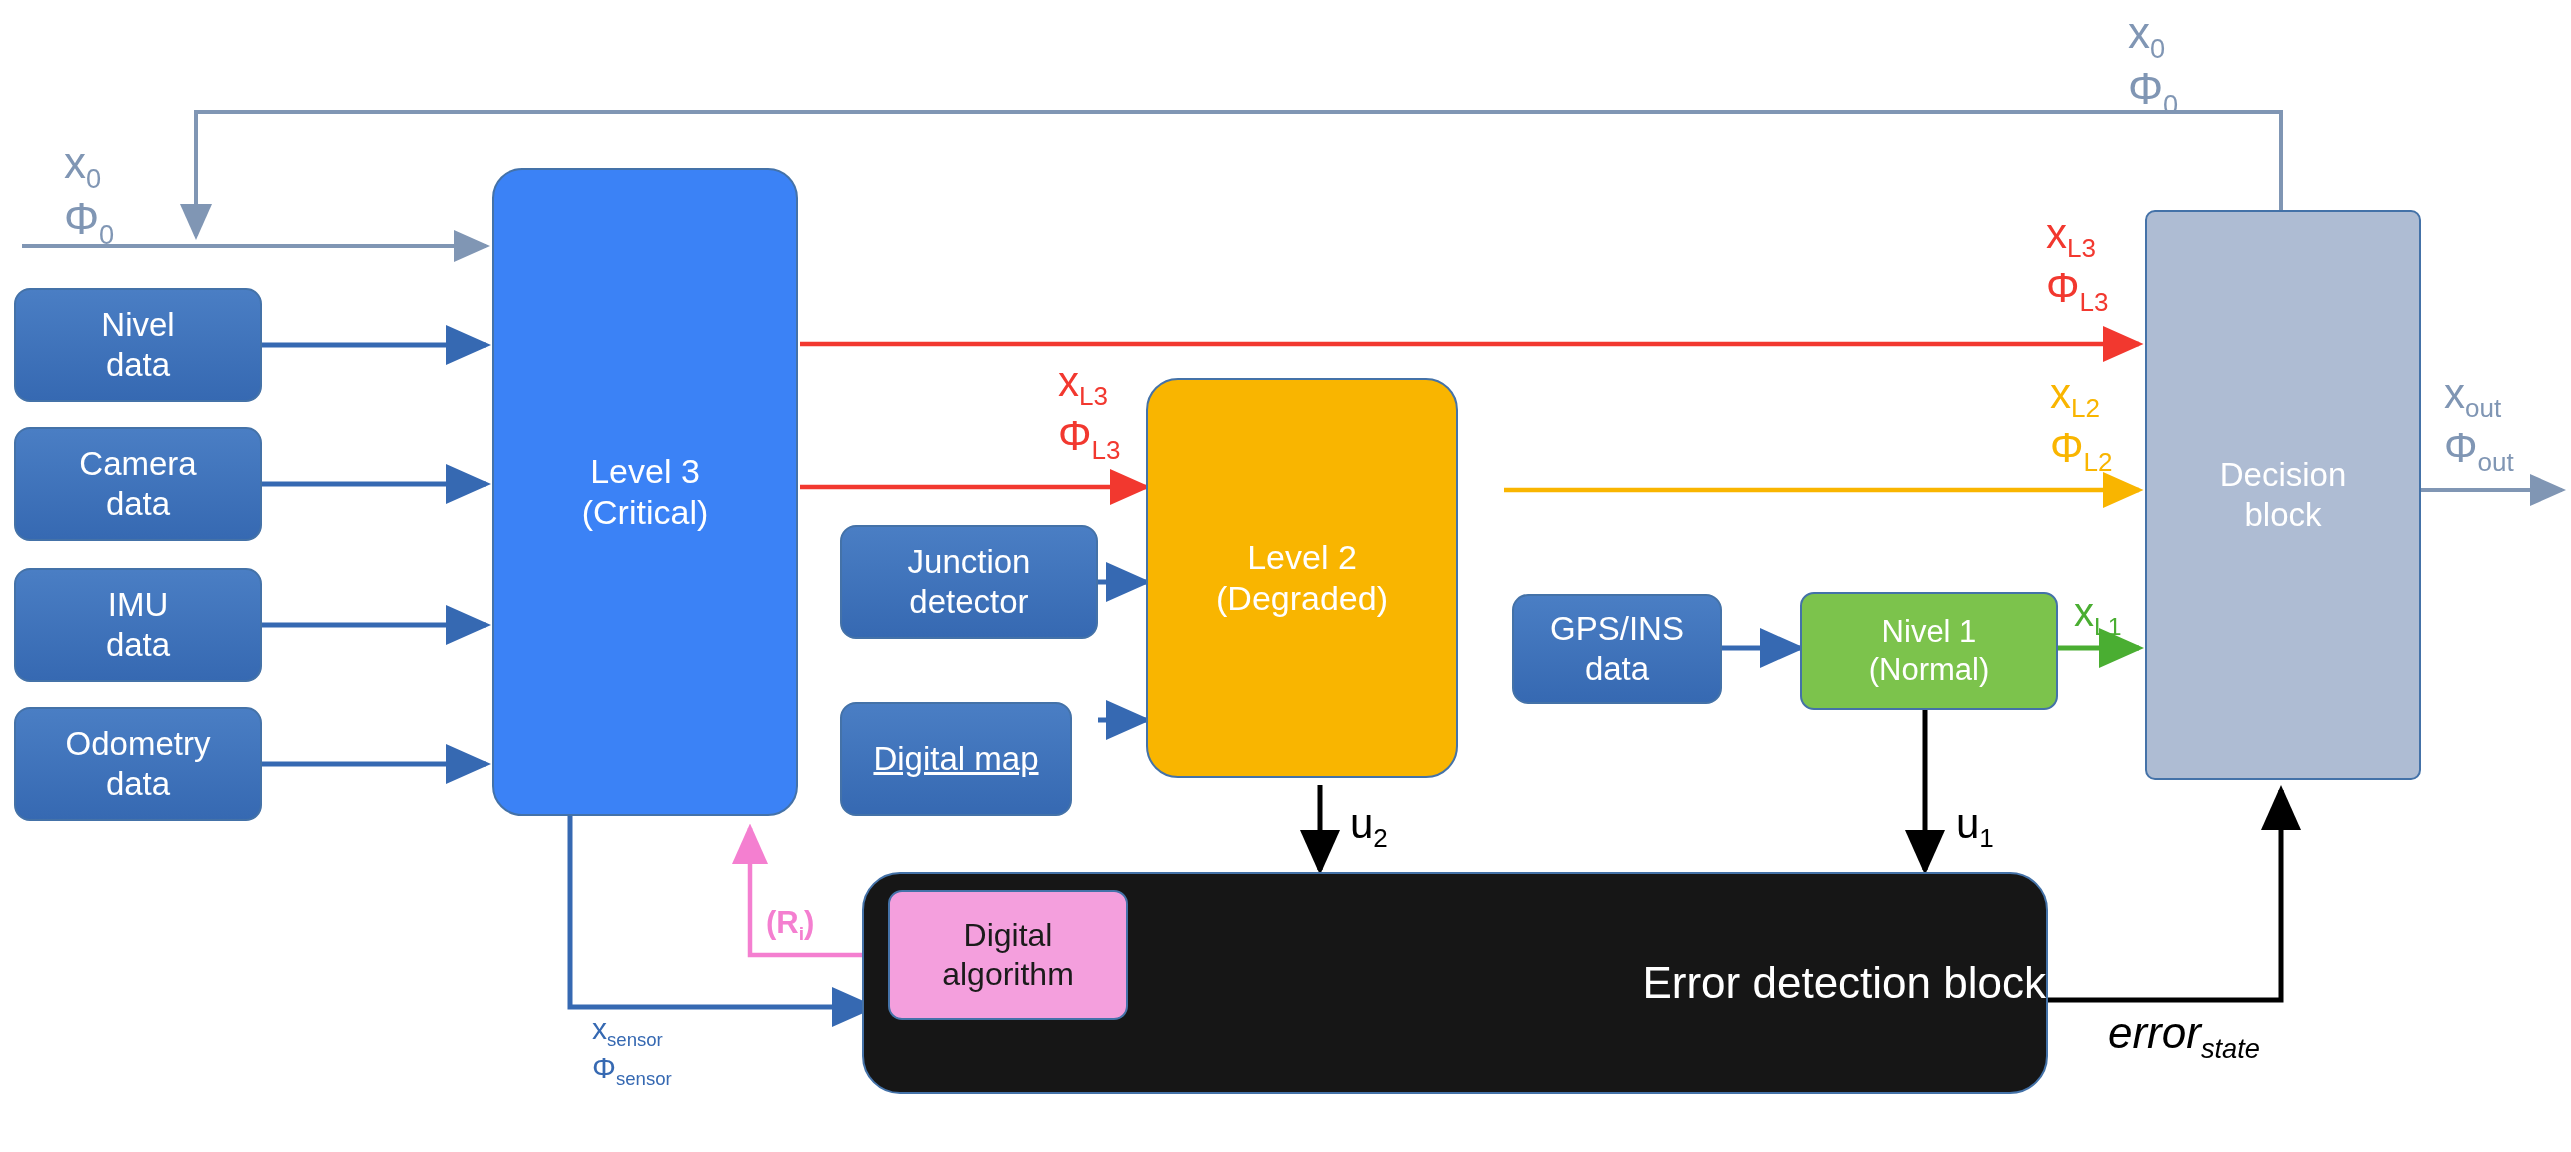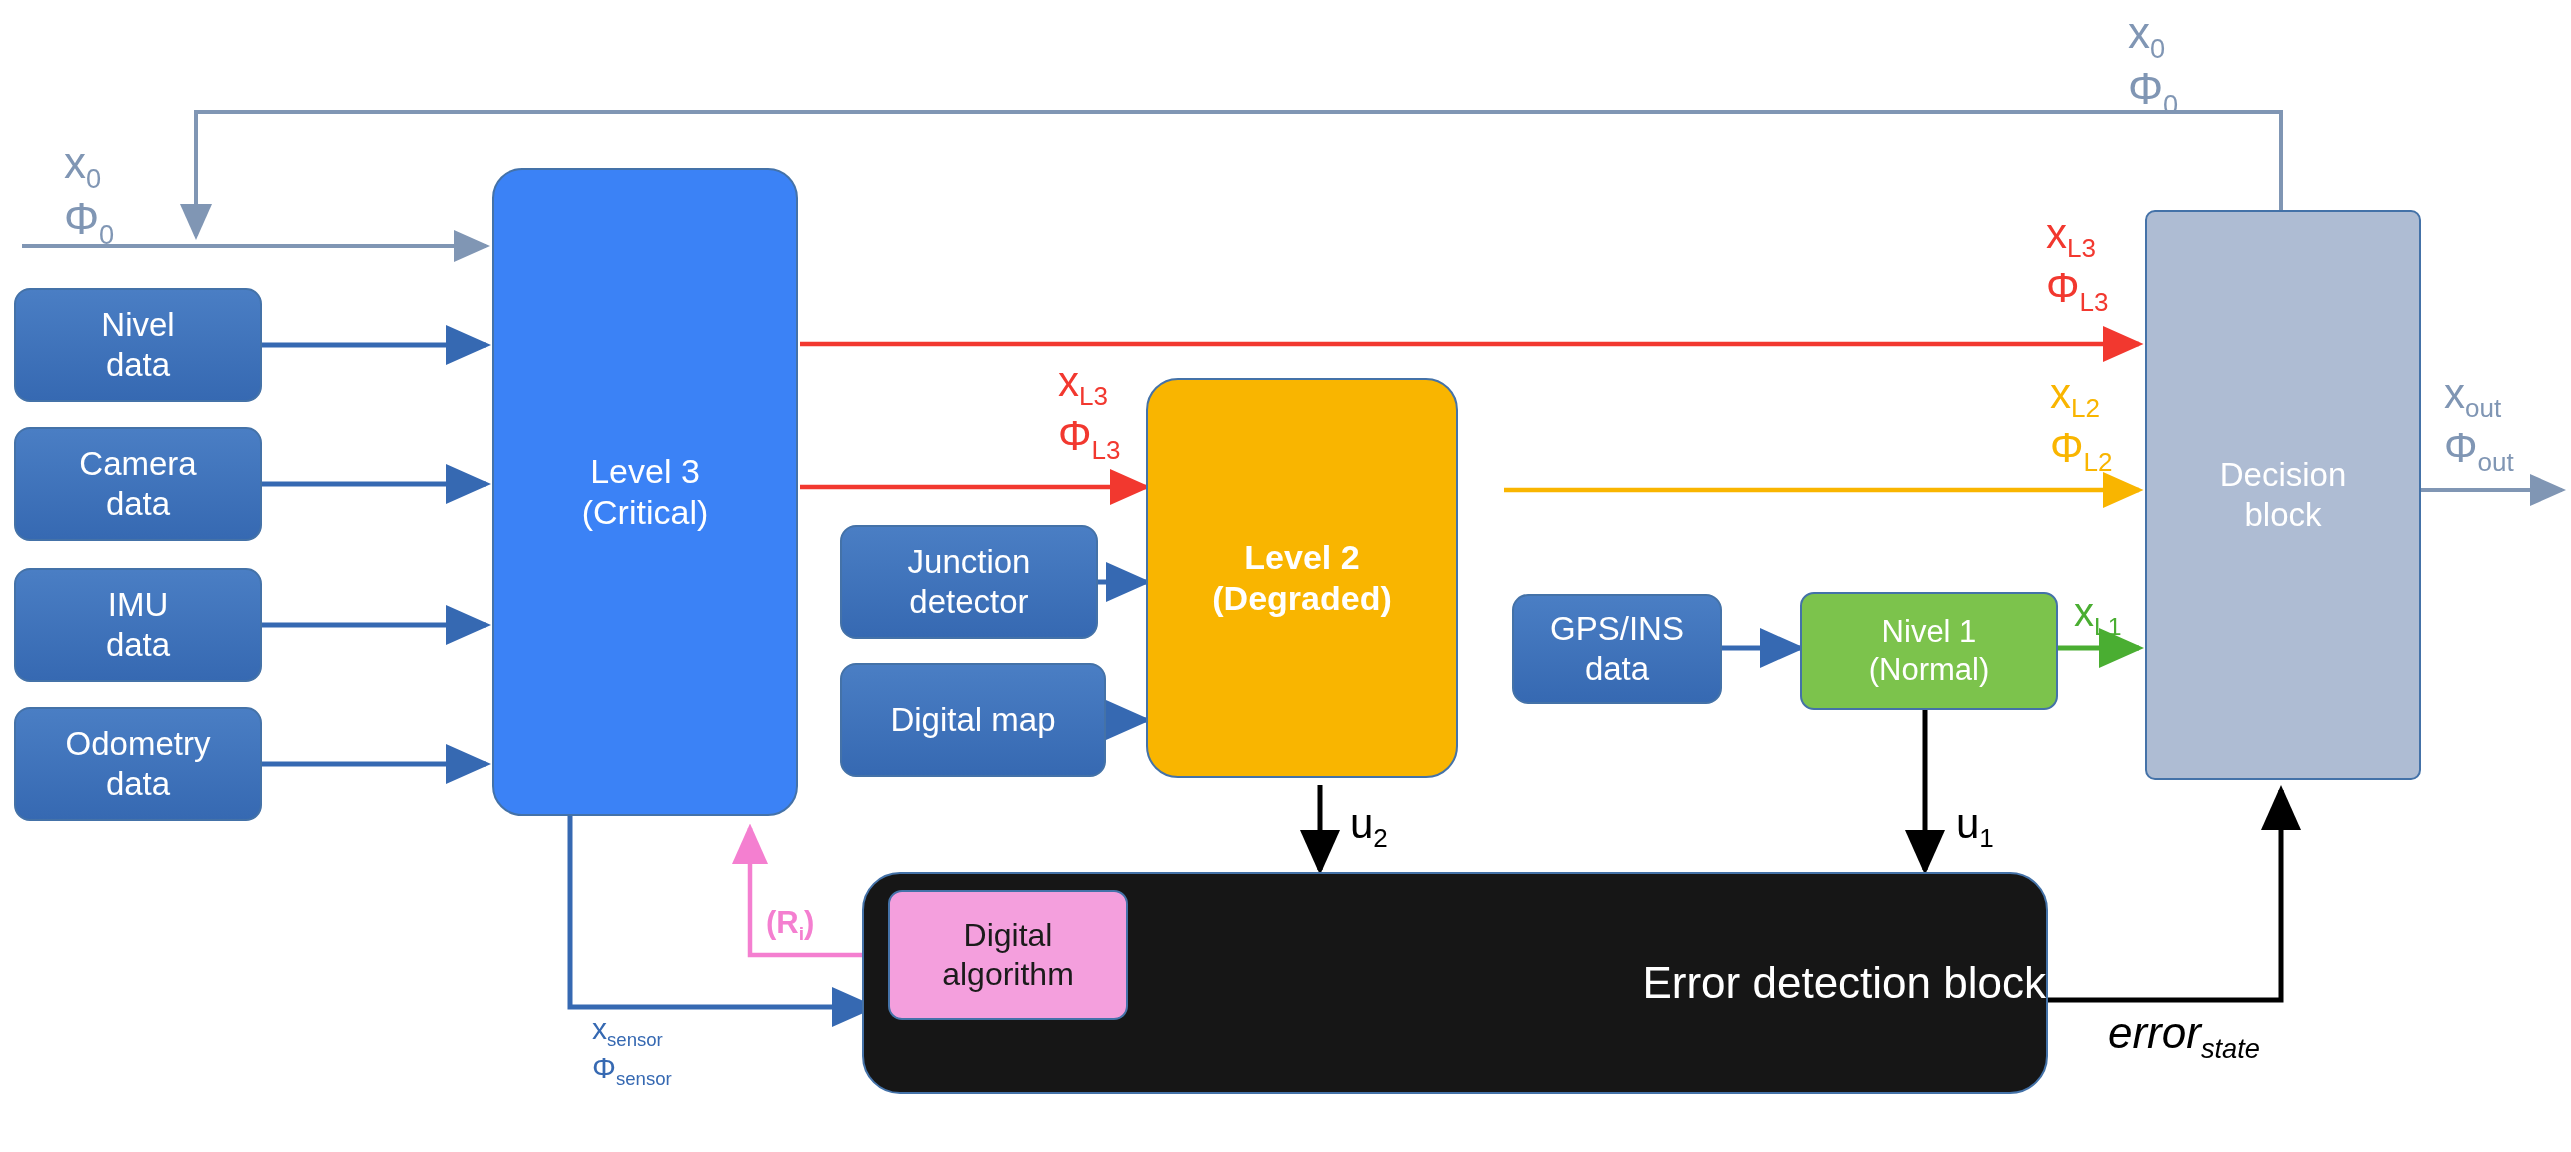--- a/index.html
+++ b/index.html
@@ -112,25 +112,25 @@
 
   <div class="node level3" style="left:492px;top:168px;width:306px;height:648px;">
     <div><span>Level 3</span><br>
          <span>(Critical)</span></div>
   </div>
 
   <div class="node sensor" style="left:840px;top:525px;width:258px;height:114px;">
     <div><span>Junction</span><br>
          <span>detector</span></div>
   </div>
-  <div class="node sensor" style="left:840px;top:663px;width:266px;height:114px;">
+  <div class="node sensor" style="left:840px;top:702px;width:232px;height:114px;text-decoration:underline;">
     <div><span>Digital map</span></div>
   </div>
 
-  <div class="node level2" style="left:1146px;top:378px;width:312px;height:400px;font-weight:bold;">
+  <div class="node level2" style="left:1146px;top:378px;width:312px;height:400px;">
     <div><span>Level 2</span><br>
          <span>(Degraded)</span></div>
   </div>
 
   <div class="node sensor" style="left:1512px;top:594px;width:210px;height:110px;">
     <div><span>GPS/INS</span><br>
          <span>data</span></div>
   </div>
   <div class="node level1" style="left:1800px;top:592px;width:258px;height:118px;">
     <div><span>Nivel 1</span><br>

